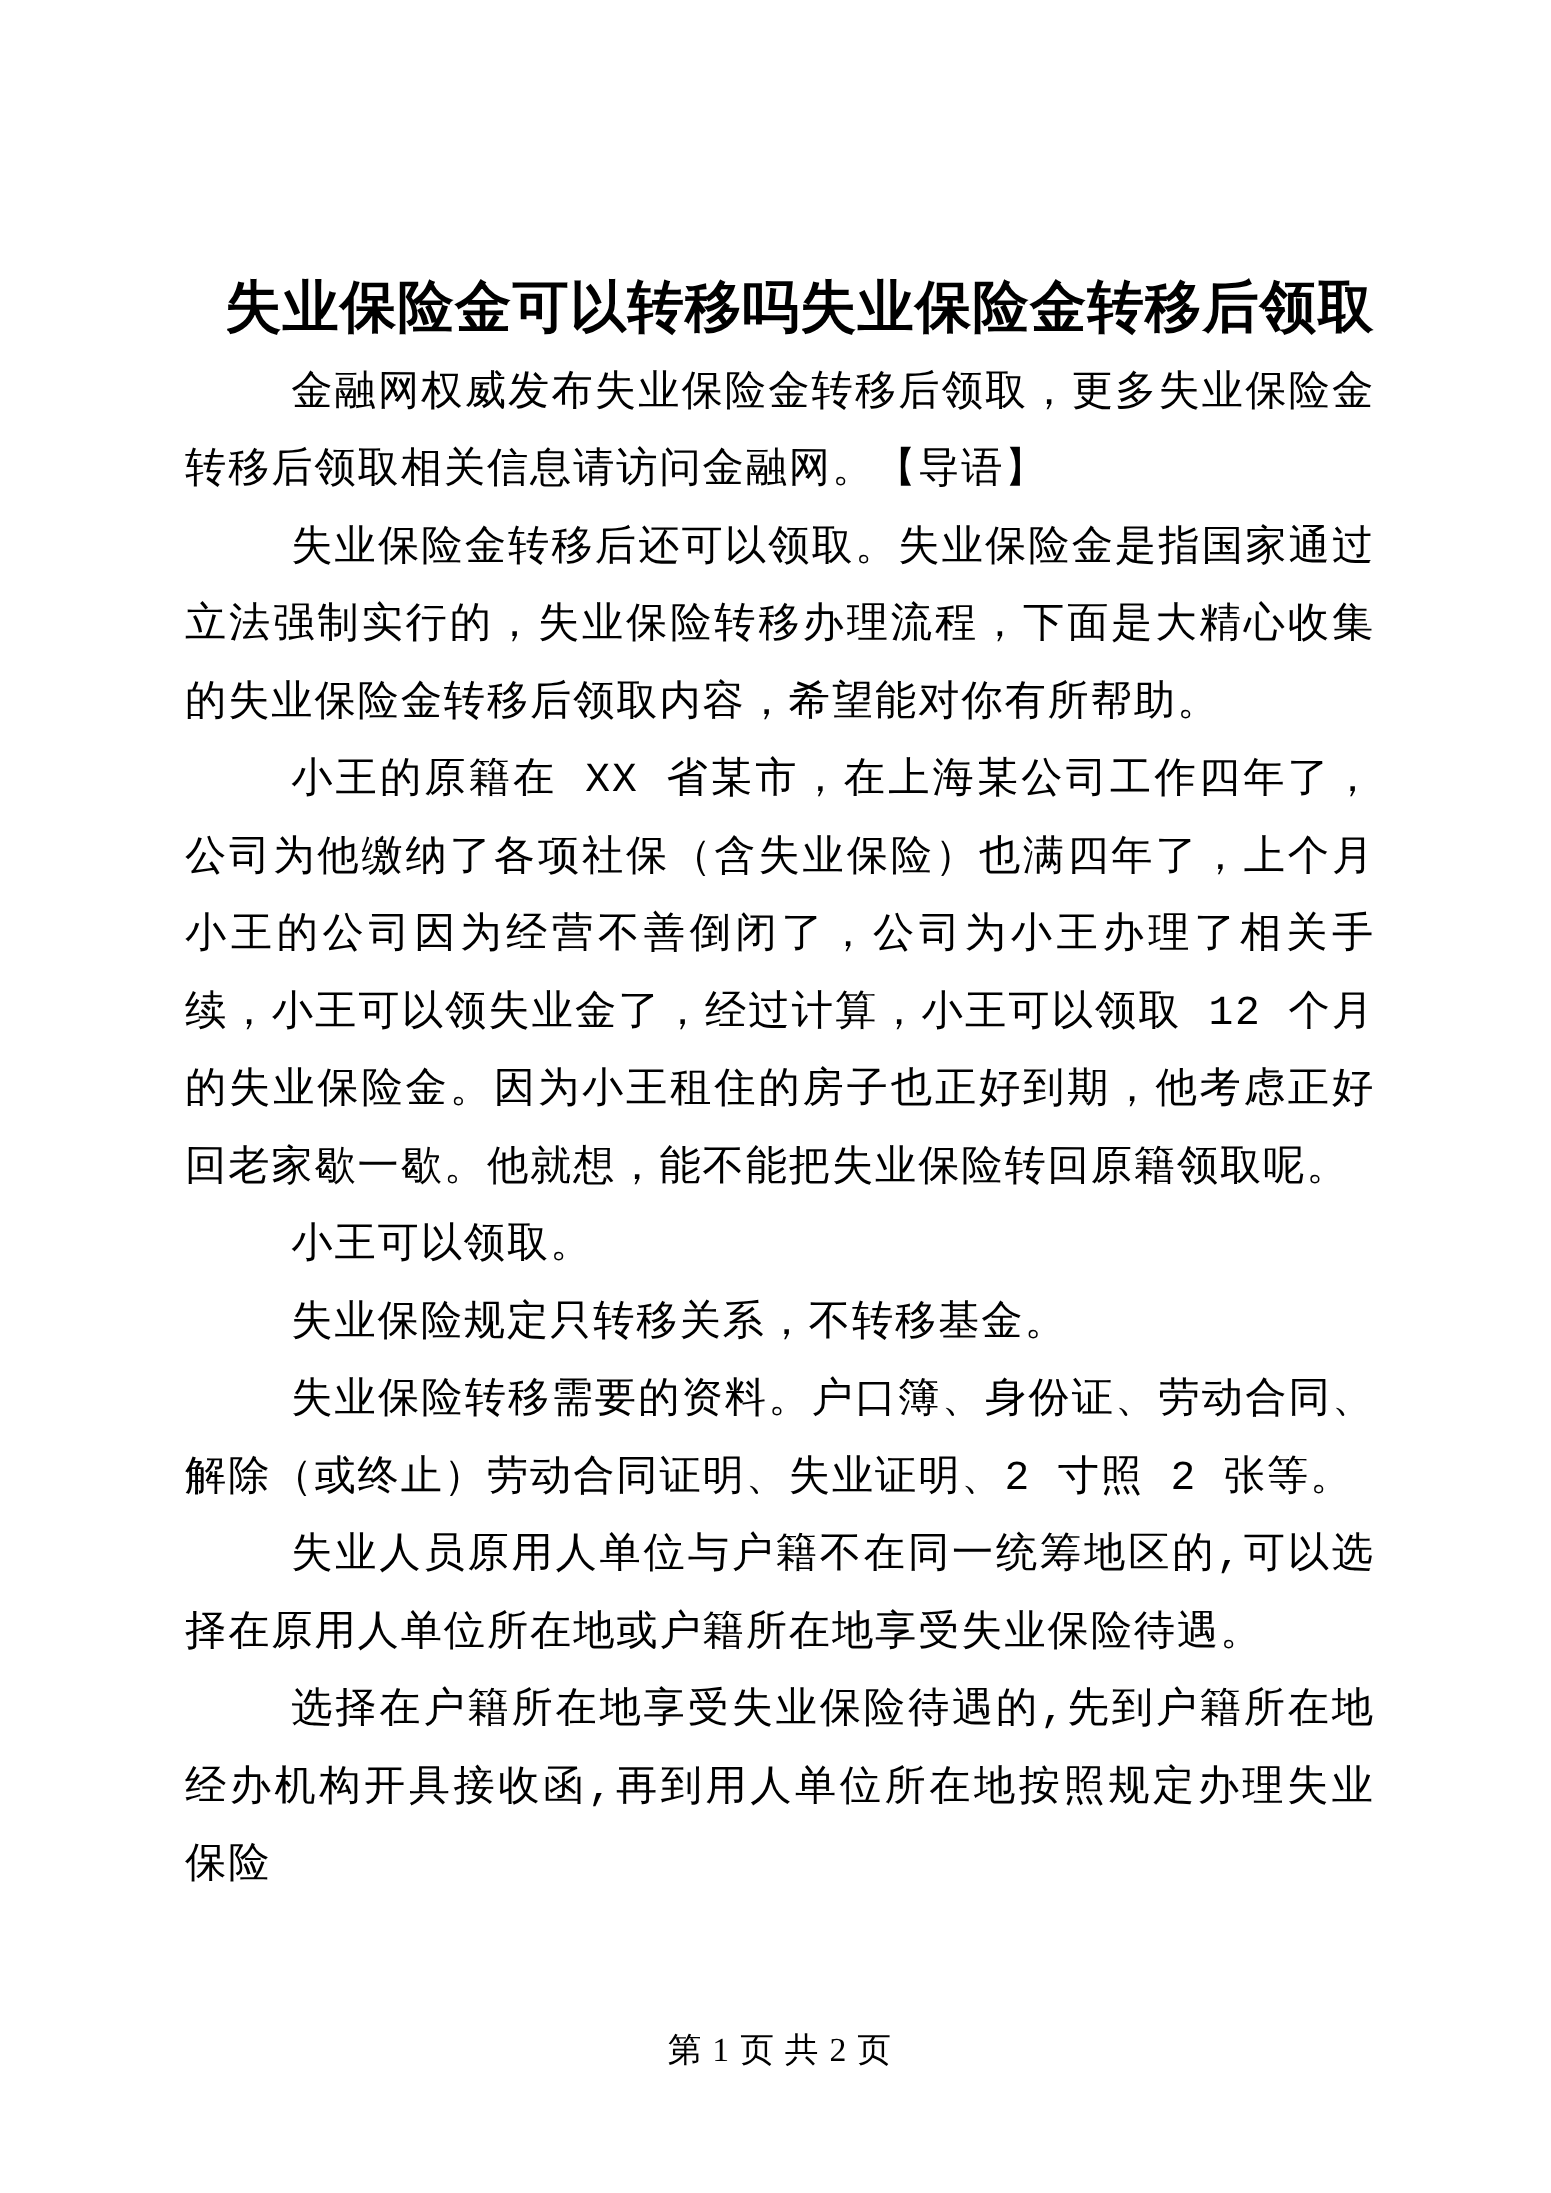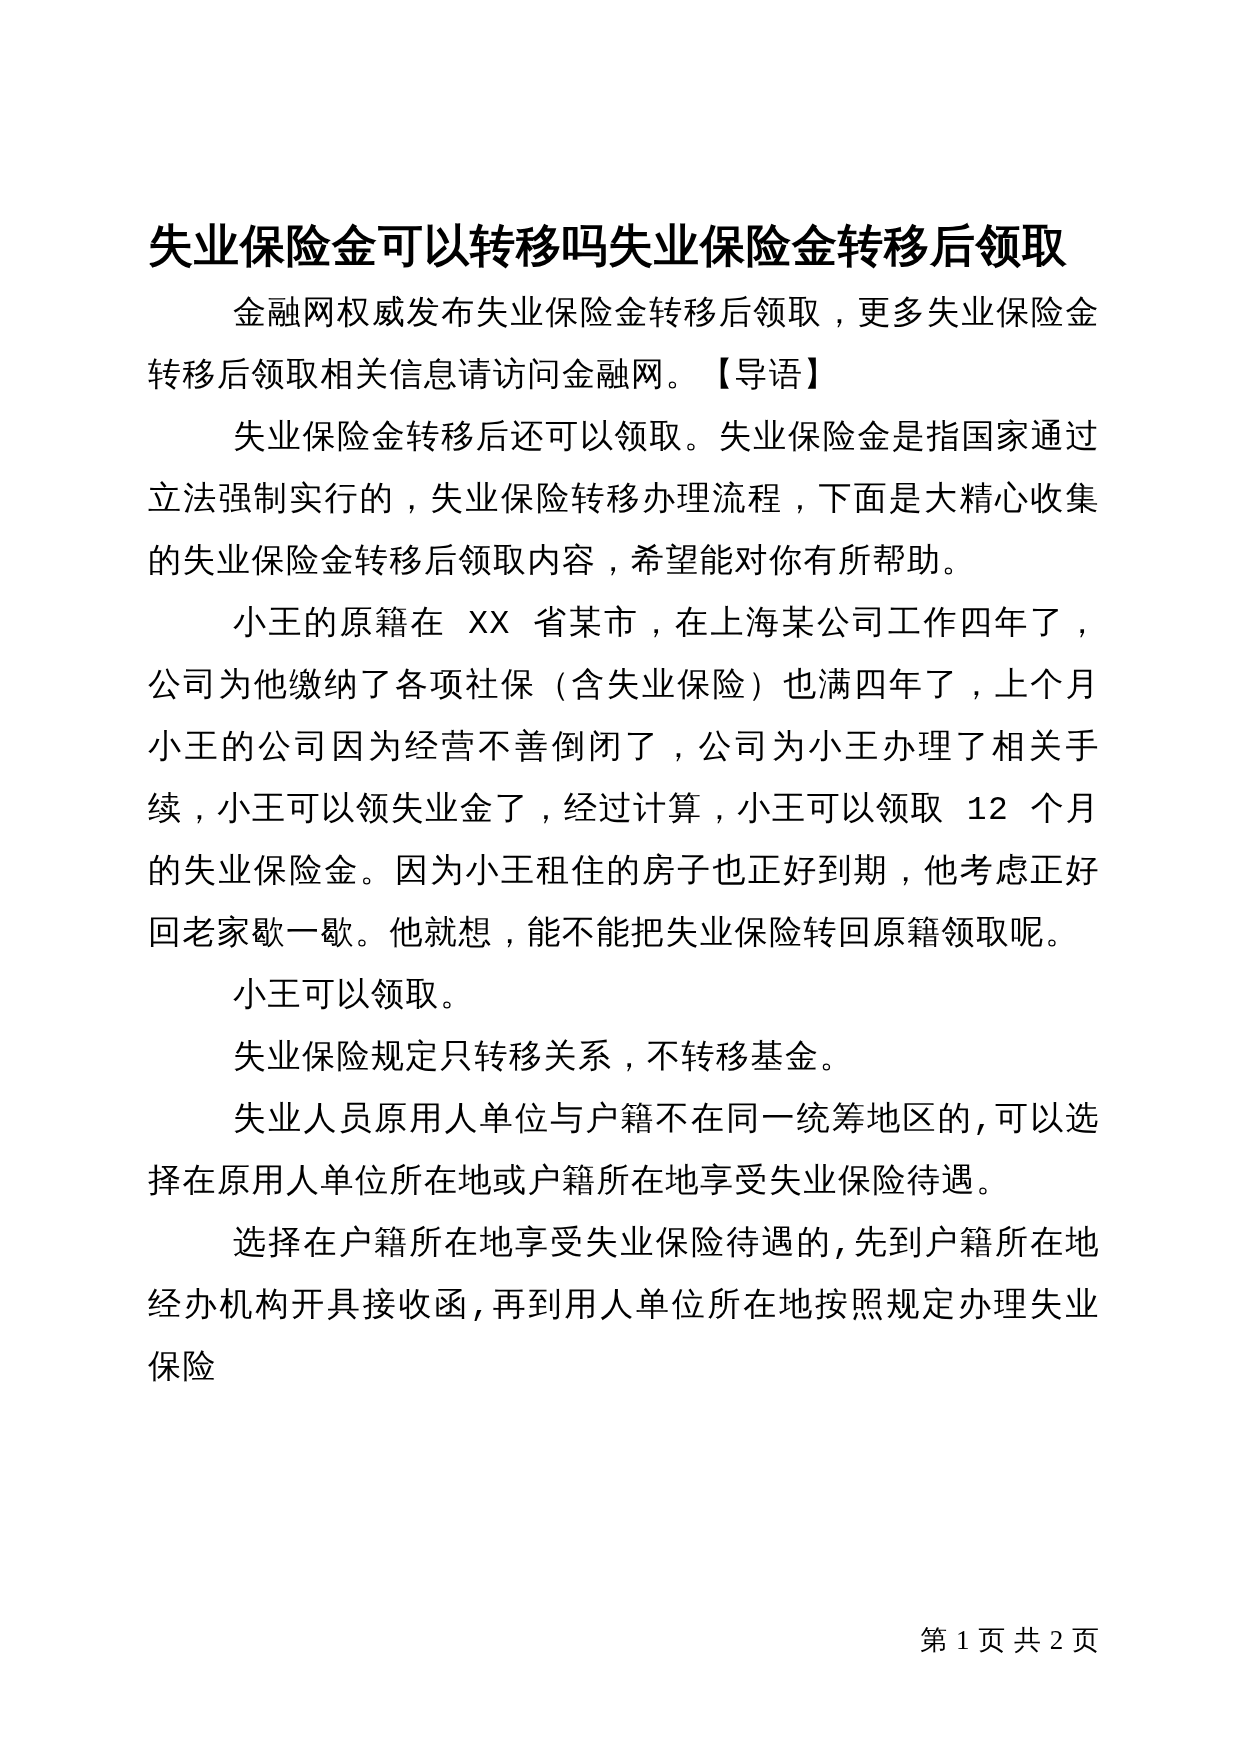--- a/index.html
+++ b/index.html
@@ -22,54 +22,55 @@
     top: 0;
     width: 952px;
   }
   .doc-title {
     margin: 218px 0 10px 0;
     font-family: "Liberation Sans", "DejaVu Sans", sans-serif;
     font-weight: 700;
     font-size: 45px;
     line-height: 1.25;
     letter-spacing: 1px;
-    text-align: left;
+    text-align: right;
     white-space: nowrap;
   }
   .doc-par {
     margin: 0;
     font-size: 33px;
     line-height: 62px;
     letter-spacing: 1.5px;
     text-indent: 85px;
     text-align: justify;
     font-family: Liberation Mono, monospace;
   }
   .doc-footer {
     position: absolute;
     left: 148px;
     width: 952px;
     top: 1622px;
-    text-align: right;
+    text-align: center;
     font-size: 27px;
     letter-spacing: 1px;
   }
 </style>
 </head>
 <body>
 
 <div class="page">
   <div class="content">
     <h1 class="doc-title">失业保险金可以转移吗失业保险金转移后领取</h1>
 
     <p class="doc-par">金融网权威发布失业保险金转移后领取，更多失业保险金转移后领取相关信息请访问金融网。【导语】</p>
     <p class="doc-par">失业保险金转移后还可以领取。失业保险金是指国家通过立法强制实行的，失业保险转移办理流程，下面是大精心收集的失业保险金转移后领取内容，希望能对你有所帮助。</p>
     <p class="doc-par">小王的原籍在 XX 省某市，在上海某公司工作四年了，公司为他缴纳了各项社保（含失业保险）也满四年了，上个月小王的公司因为经营不善倒闭了，公司为小王办理了相关手续，小王可以领失业金了，经过计算，小王可以领取 12 个月的失业保险金。因为小王租住的房子也正好到期，他考虑正好回老家歇一歇。他就想，能不能把失业保险转回原籍领取呢。</p>
     <p class="doc-par">小王可以领取。</p>
     <p class="doc-par">失业保险规定只转移关系，不转移基金。</p>
+    <p class="doc-par">失业保险转移需要的资料。户口簿、身份证、劳动合同、解除（或终止）劳动合同证明、失业证明、2 寸照 2 张等。</p>
     <p class="doc-par">失业人员原用人单位与户籍不在同一统筹地区的,可以选择在原用人单位所在地或户籍所在地享受失业保险待遇。</p>
     <p class="doc-par">选择在户籍所在地享受失业保险待遇的,先到户籍所在地经办机构开具接收函,再到用人单位所在地按照规定办理失业保险</p>
   </div>
 
   <div class="doc-footer">
     <span>第 1 页 共 2 页</span>
   </div>
 </div>
 
 </body></html>

